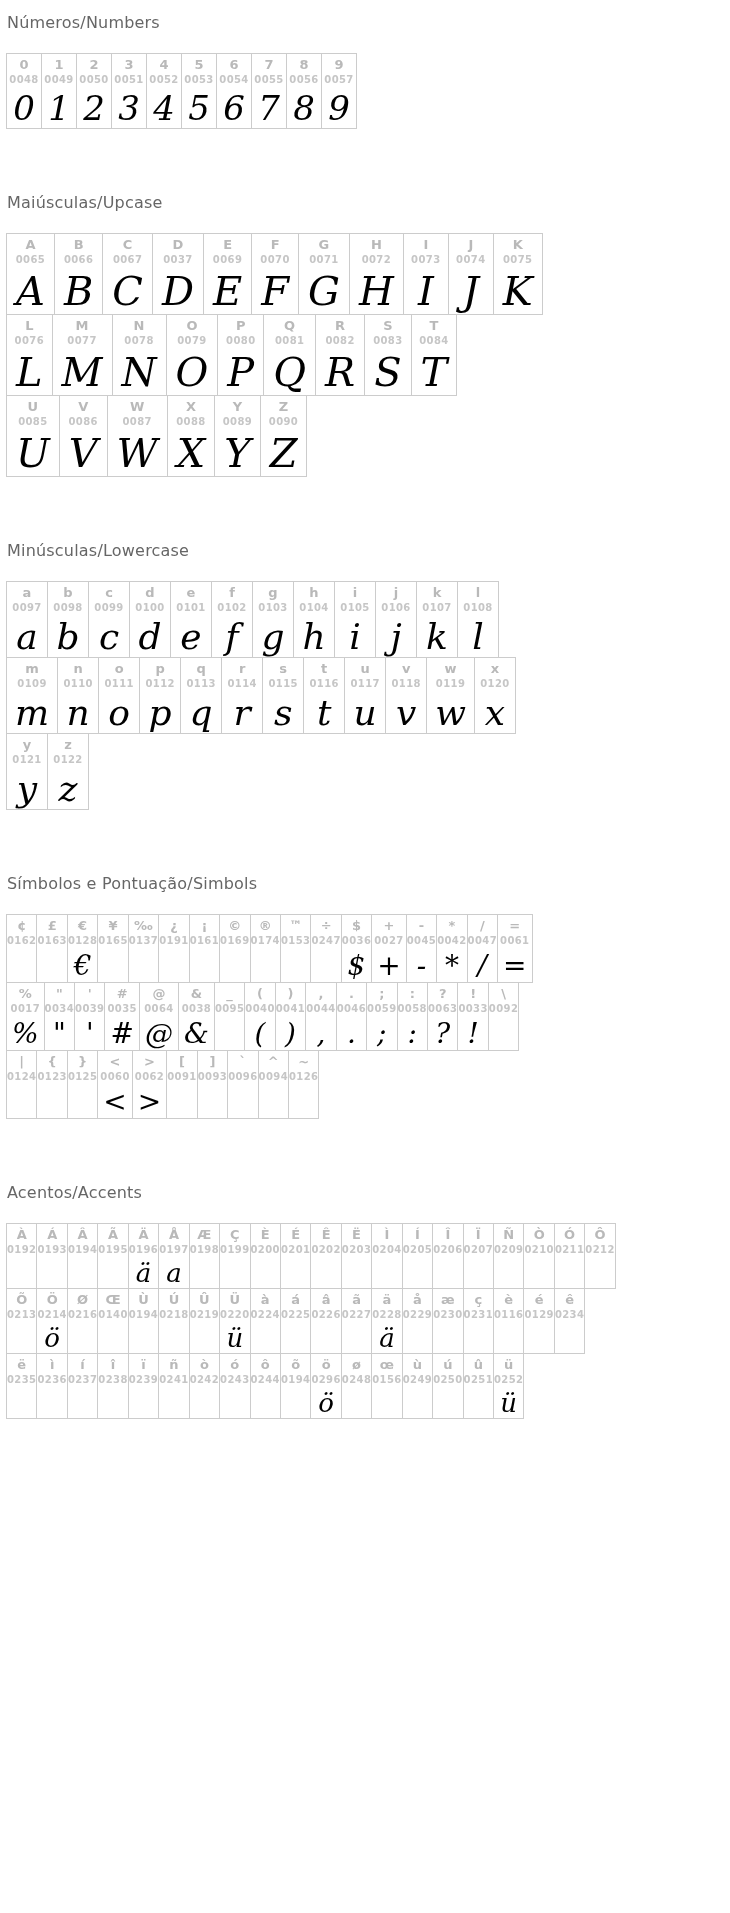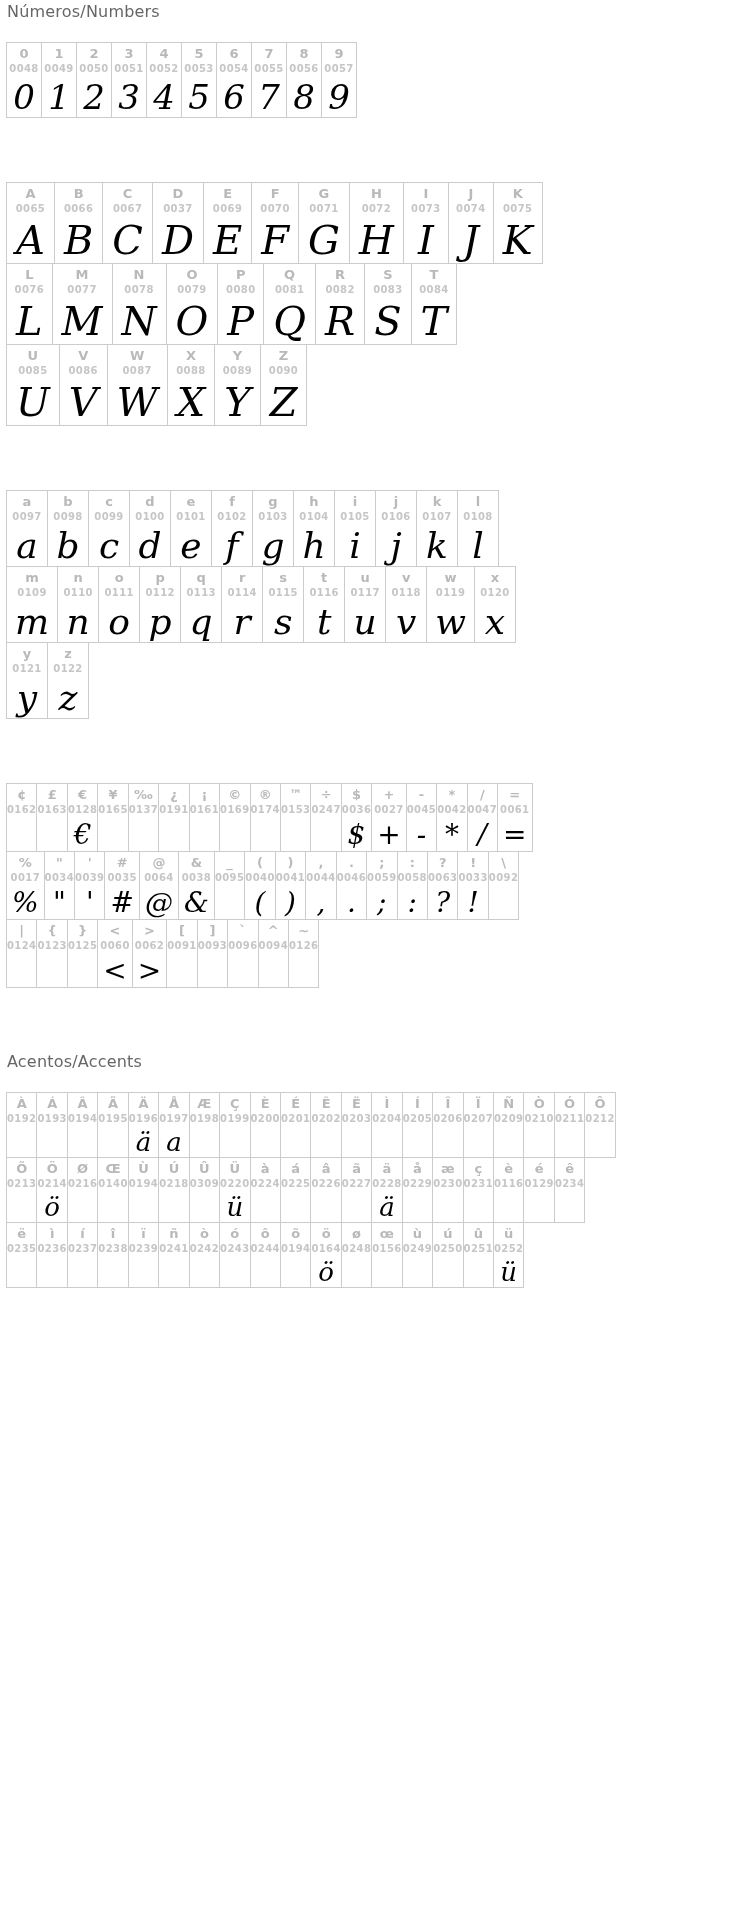--- a/index.html
+++ b/index.html
@@ -11,21 +11,21 @@
     --glyph:#000000;
   }
   *{box-sizing:border-box;}
   html,body{margin:0;padding:0;}
   body{
     width:730px;
     min-height:1913px;
     background:var(--background);
     font-family:"DejaVu Sans","Liberation Sans",sans-serif;
   }
-  #page{padding:2px 0 10px 6px;}
+  #page{padding:13px 0 10px 6px;}
   .section{margin:0 0 64px 0;}
   .section:last-child{margin-bottom:0;margin-top:32px;}
   .section-title{
     font-size:16px;
     font-weight:normal;
     color:var(--title);
     margin:0 0 21px 1px;
     letter-spacing:0.2px;
   }
   .row{display:flex;align-items:stretch;}
@@ -151,20 +151,21 @@
         <div class="cell">
           <div class="cell-head">
             <div class="char">9</div>
             <div class="code">0057</div>
           </div>
           <div class="glyph">9</div>
         </div>
       </div>
     </section>
     <section class="section sec-upcase">
+      <h2 class="section-title">Maiúsculas/Upcase</h2>
       <div class="row">
         <div class="cell">
           <div class="cell-head">
             <div class="char">A</div>
             <div class="code">0065</div>
           </div>
           <div class="glyph">A</div>
         </div>
         <div class="cell">
           <div class="cell-head">
@@ -341,20 +342,21 @@
         <div class="cell">
           <div class="cell-head">
             <div class="char">Z</div>
             <div class="code">0090</div>
           </div>
           <div class="glyph">Z</div>
         </div>
       </div>
     </section>
     <section class="section sec-lowercase">
+      <h2 class="section-title">Minúsculas/Lowercase</h2>
       <div class="row">
         <div class="cell">
           <div class="cell-head">
             <div class="char">a</div>
             <div class="code">0097</div>
           </div>
           <div class="glyph">a</div>
         </div>
         <div class="cell">
           <div class="cell-head">
@@ -531,20 +533,21 @@
         <div class="cell">
           <div class="cell-head">
             <div class="char">z</div>
             <div class="code">0122</div>
           </div>
           <div class="glyph">z</div>
         </div>
       </div>
     </section>
     <section class="section sec-symbols">
+      <h2 class="section-title">Símbolos e Pontuação/Simbols</h2>
       <div class="row">
         <div class="cell">
           <div class="cell-head">
             <div class="char">¢</div>
             <div class="code">0162</div>
           </div>
           <div class="glyph"></div>
         </div>
         <div class="cell">
           <div class="cell-head">
@@ -1029,21 +1032,21 @@
         <div class="cell">
           <div class="cell-head">
             <div class="char">Ú</div>
             <div class="code">0218</div>
           </div>
           <div class="glyph"></div>
         </div>
         <div class="cell">
           <div class="cell-head">
             <div class="char">Û</div>
-            <div class="code">0309</div>
+            <div class="code">0219</div>
           </div>
           <div class="glyph"></div>
         </div>
         <div class="cell">
           <div class="cell-head">
             <div class="char">Ü</div>
             <div class="code">0220</div>
           </div>
           <div class="glyph">ü</div>
         </div>
@@ -1192,21 +1195,21 @@
         <div class="cell">
           <div class="cell-head">
             <div class="char">õ</div>
             <div class="code">0194</div>
           </div>
           <div class="glyph"></div>
         </div>
         <div class="cell">
           <div class="cell-head">
             <div class="char">ö</div>
-            <div class="code">0164</div>
+            <div class="code">0296</div>
           </div>
           <div class="glyph">ö</div>
         </div>
         <div class="cell">
           <div class="cell-head">
             <div class="char">ø</div>
             <div class="code">0248</div>
           </div>
           <div class="glyph"></div>
         </div>

